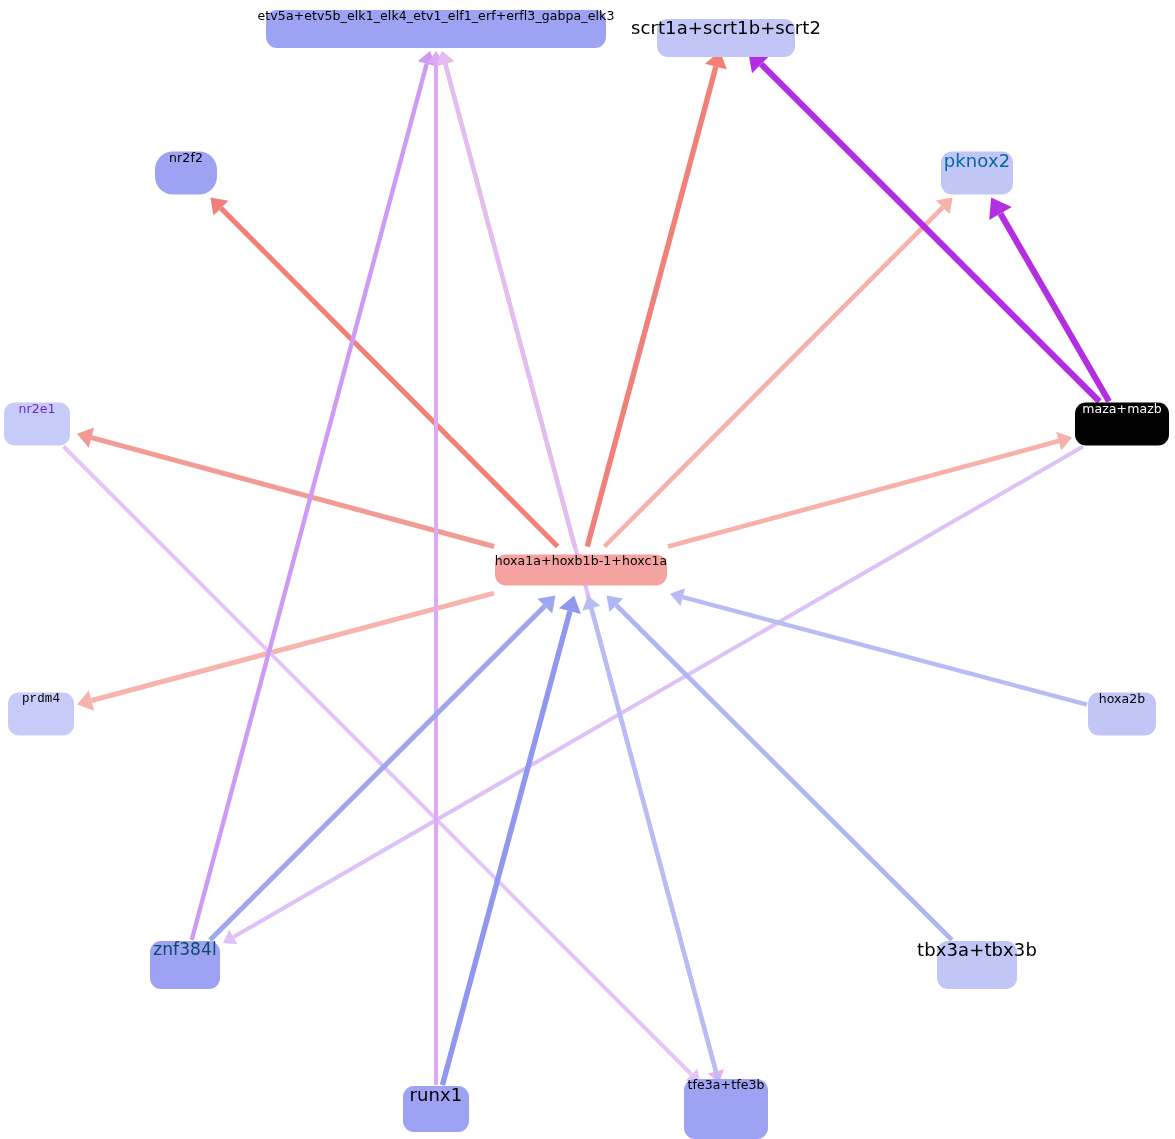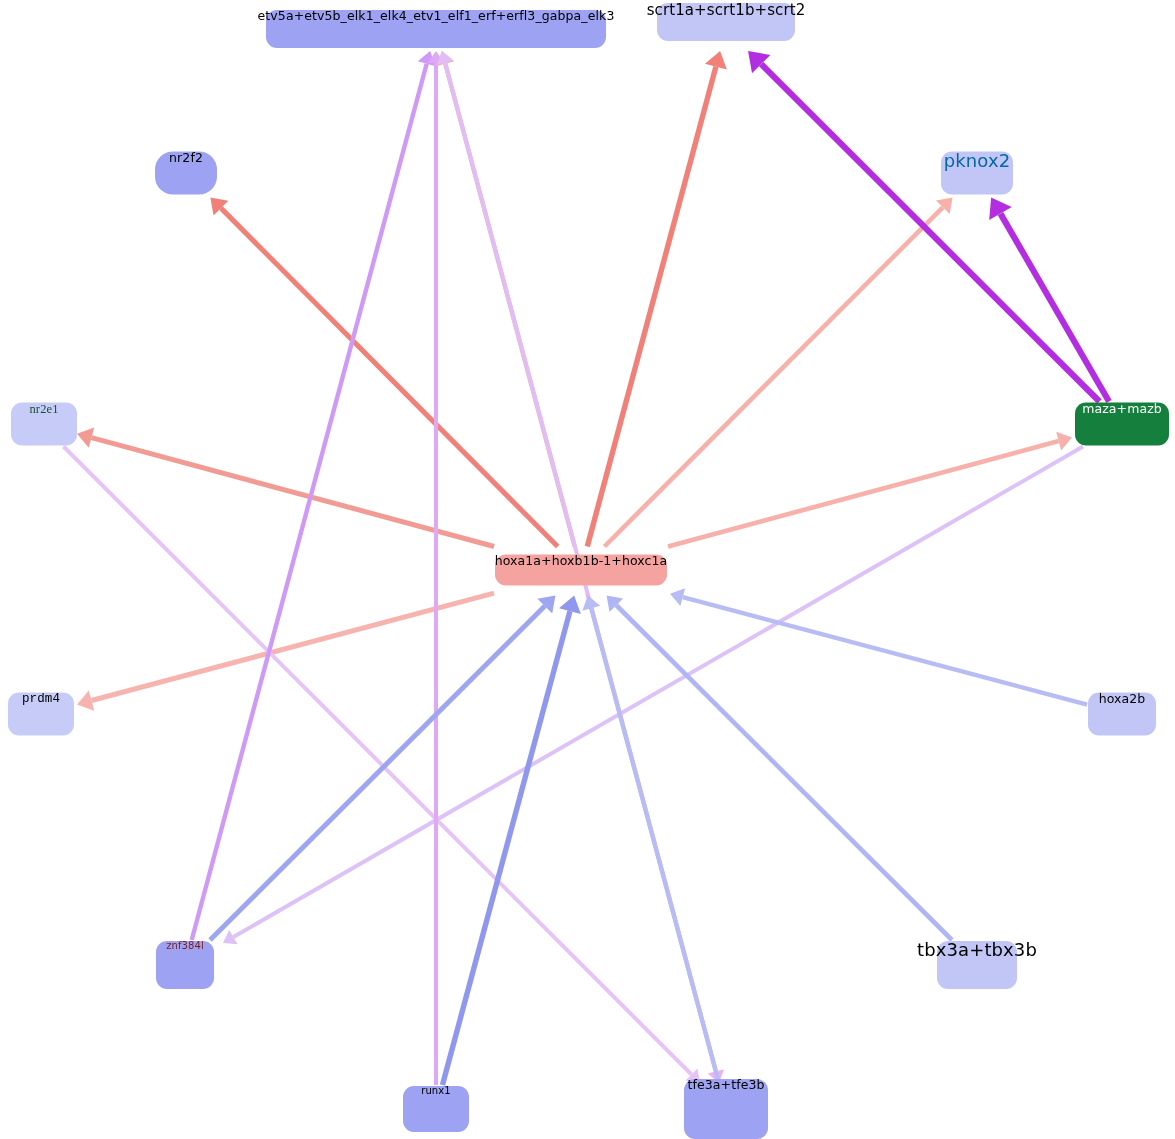--- a/index.html
+++ b/index.html
@@ -129,50 +129,50 @@
       </g>
       <g>
         <line x1="1087.00" y1="704.68" x2="682.76" y2="597.08" stroke="#b8bcf5" stroke-width="4.4" stroke-linecap="butt"></line>
         <polygon points="670.00,593.69 685.13,588.16 680.38,606.01" fill="#b8bcf5"></polygon>
       </g>
     </svg>
   <div id="node-layer">
       <div class="node" style="left: 436px; top: 29px; width: 340px; height: 38px; background: rgb(158, 162, 242); color: rgb(0, 0, 0); font-size: 12.5px;">
         <span class="node-label">etv5a+etv5b_elk1_elk4_etv1_elf1_erf+erfl3_gabpa_elk3</span>
       </div>
-      <div class="node" style="left: 726px; top: 22px; width: 138px; height: 38px; background: rgb(194, 198, 247); color: rgb(0, 0, 0); font-size: 15px;">
+      <div class="node" style="left: 726px; top: 38px; width: 138px; height: 38px; background: rgb(194, 198, 247); color: rgb(0, 0, 0); font-size: 18px;">
         <span class="node-label">scrt1a+scrt1b+scrt2</span>
       </div>
       <div class="node" style="left: 186px; top: 173px; width: 62px; height: 43px; background: rgb(158, 162, 242); color: rgb(0, 0, 0); font-size: 12.5px; border-radius: 18px;">
         <span class="node-label">nr2f2</span>
       </div>
       <div class="node" style="left: 977px; top: 173px; width: 72px; height: 43px; background: rgb(194, 198, 247); color: #0369a1; font-size: 18px;">
         <span class="node-label">pknox2</span>
       </div>
-      <div class="node" style="left: 44px; top: 424px; width: 66px; height: 43px; background: rgb(199, 203, 248); color: #14532d; font-size: 12.5px; font-family: Liberation Serif, serif;">
+      <div class="node" style="left: 37px; top: 424px; width: 66px; height: 43px; background: rgb(199, 203, 248); color: #6d28d9; font-size: 12.5px;">
         <span class="node-label">nr2e1</span>
       </div>
-      <div class="node" style="left: 1122px; top: 424px; width: 94px; height: 43px; background: #15803d; color: rgb(255, 255, 255); font-size: 12.5px;">
+      <div class="node" style="left: 1122px; top: 424px; width: 94px; height: 43px; background: #000000; color: rgb(255, 255, 255); font-size: 12.5px;">
         <span class="node-label">maza+mazb</span>
       </div>
       <div class="node" style="left: 581px; top: 570px; width: 172px; height: 31px; background: rgb(244, 163, 160); color: rgb(0, 0, 0); font-size: 12.5px;">
         <span class="node-label">hoxa1a+hoxb1b-1+hoxc1a</span>
       </div>
       <div class="node" style="left: 41px; top: 714px; width: 66px; height: 43px; background: rgb(199, 203, 248); color: rgb(0, 0, 0); font-size: 12.5px; font-family: Liberation Mono, monospace;">
         <span class="node-label">prdm4</span>
       </div>
       <div class="node" style="left: 1122px; top: 714px; width: 68px; height: 43px; background: rgb(194, 198, 247); color: #000000; font-size: 12.5px;">
         <span class="node-label">hoxa2b</span>
       </div>
-      <div class="node" style="left: 185px; top: 965px; width: 58px; height: 48px; background: rgb(158, 162, 242); color: #7f1d1d; font-size: 10px;">
+      <div class="node" style="left: 185px; top: 965px; width: 70px; height: 48px; background: rgb(158, 162, 242); color: #0c4a6e; font-size: 17px;">
         <span class="node-label">znf384l</span>
       </div>
       <div class="node" style="left: 977px; top: 965px; width: 80px; height: 48px; background: rgb(194, 198, 247); color: rgb(0, 0, 0); font-size: 18px;">
         <span class="node-label">tbx3a+tbx3b</span>
       </div>
-      <div class="node" style="left: 436px; top: 1109px; width: 66px; height: 46px; background: rgb(158, 162, 242); color: rgb(0, 0, 0); font-size: 10px;">
+      <div class="node" style="left: 436px; top: 1109px; width: 66px; height: 46px; background: rgb(158, 162, 242); color: rgb(0, 0, 0); font-size: 18px;">
         <span class="node-label">runx1</span>
       </div>
       <div class="node" style="left: 726px; top: 1109px; width: 84px; height: 60px; background: rgb(158, 162, 242); color: rgb(0, 0, 0); font-size: 12.5px;">
         <span class="node-label">tfe3a+tfe3b</span>
       </div>
     </div>
 </div>
 
 </body></html>

